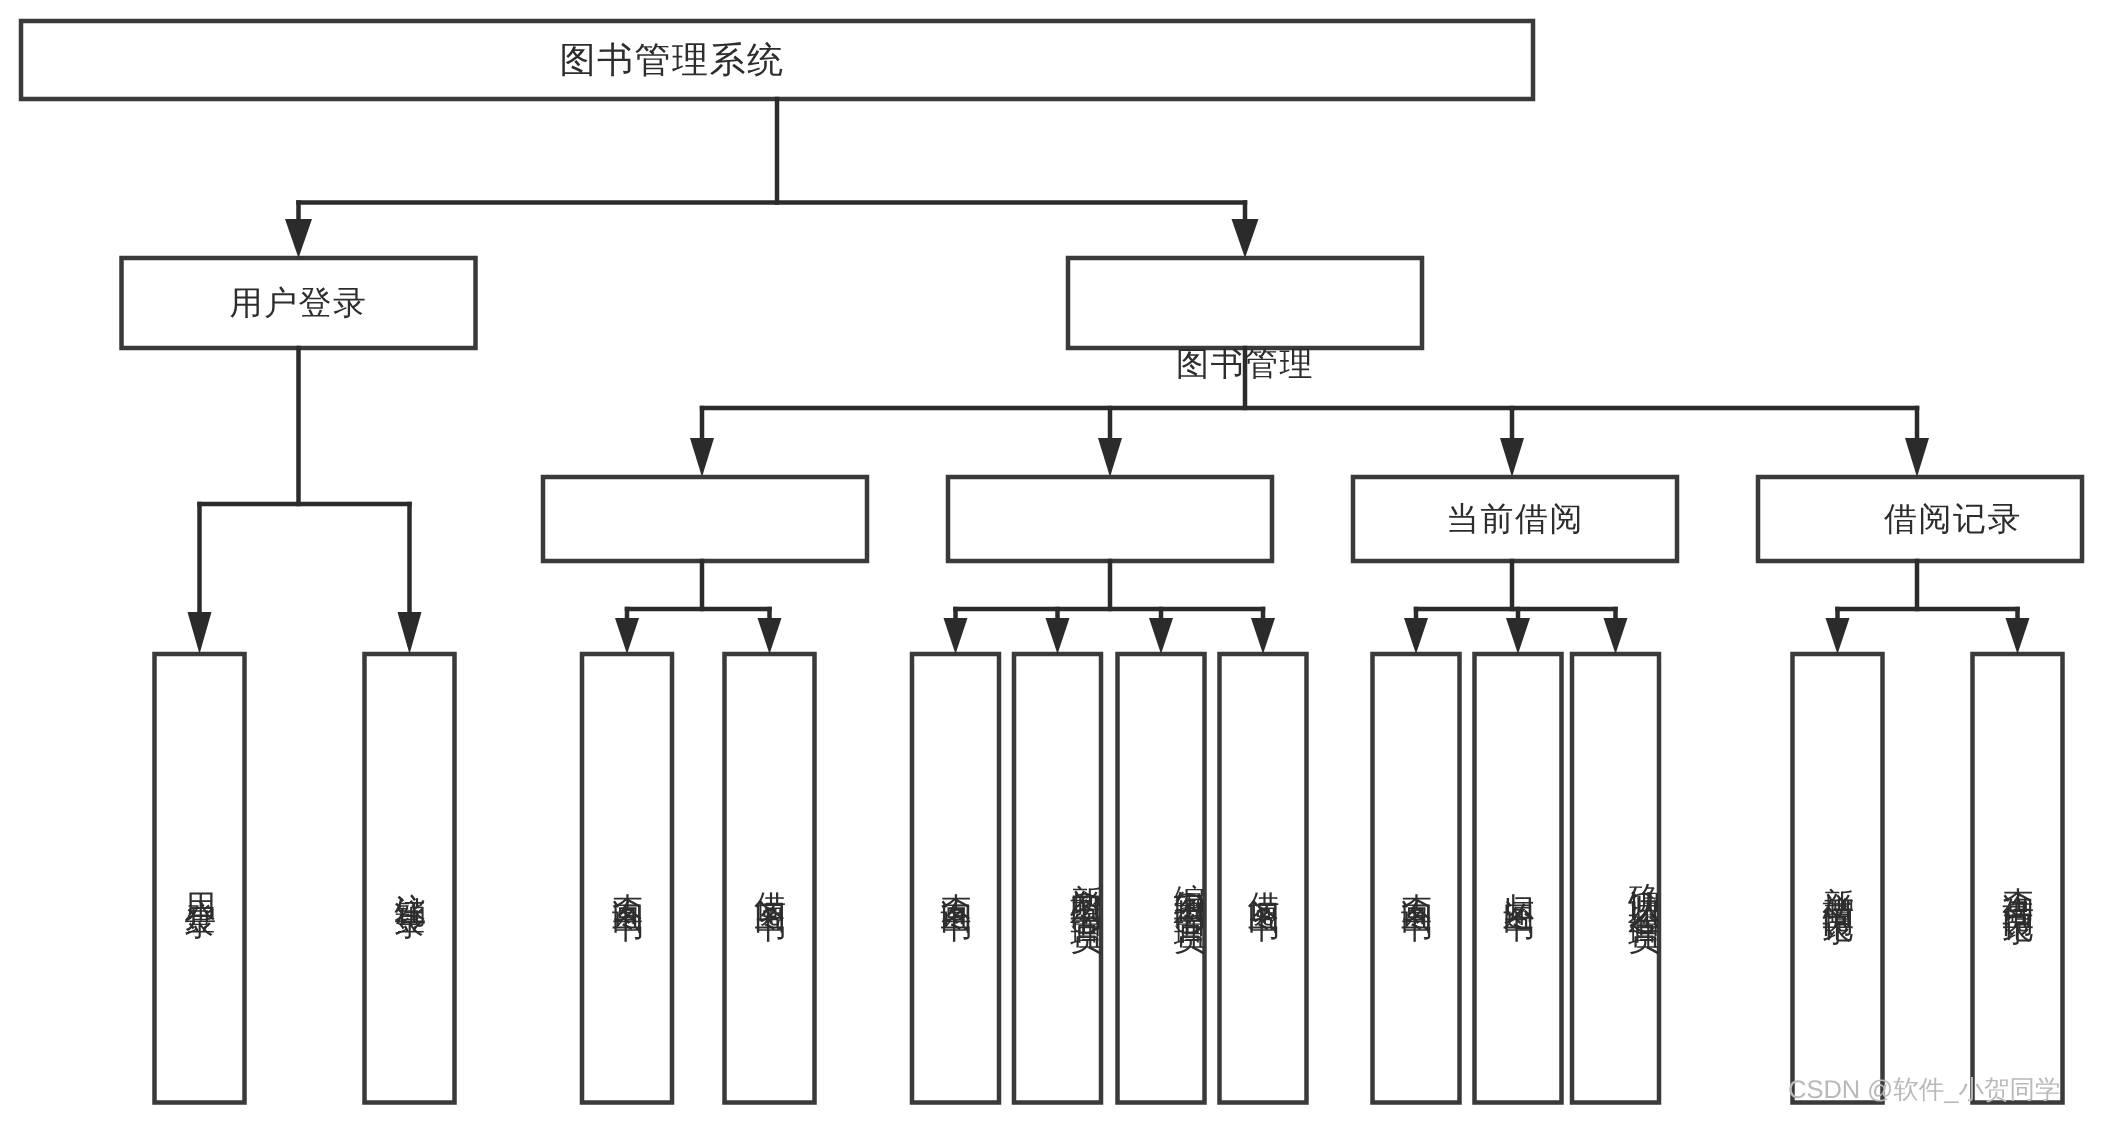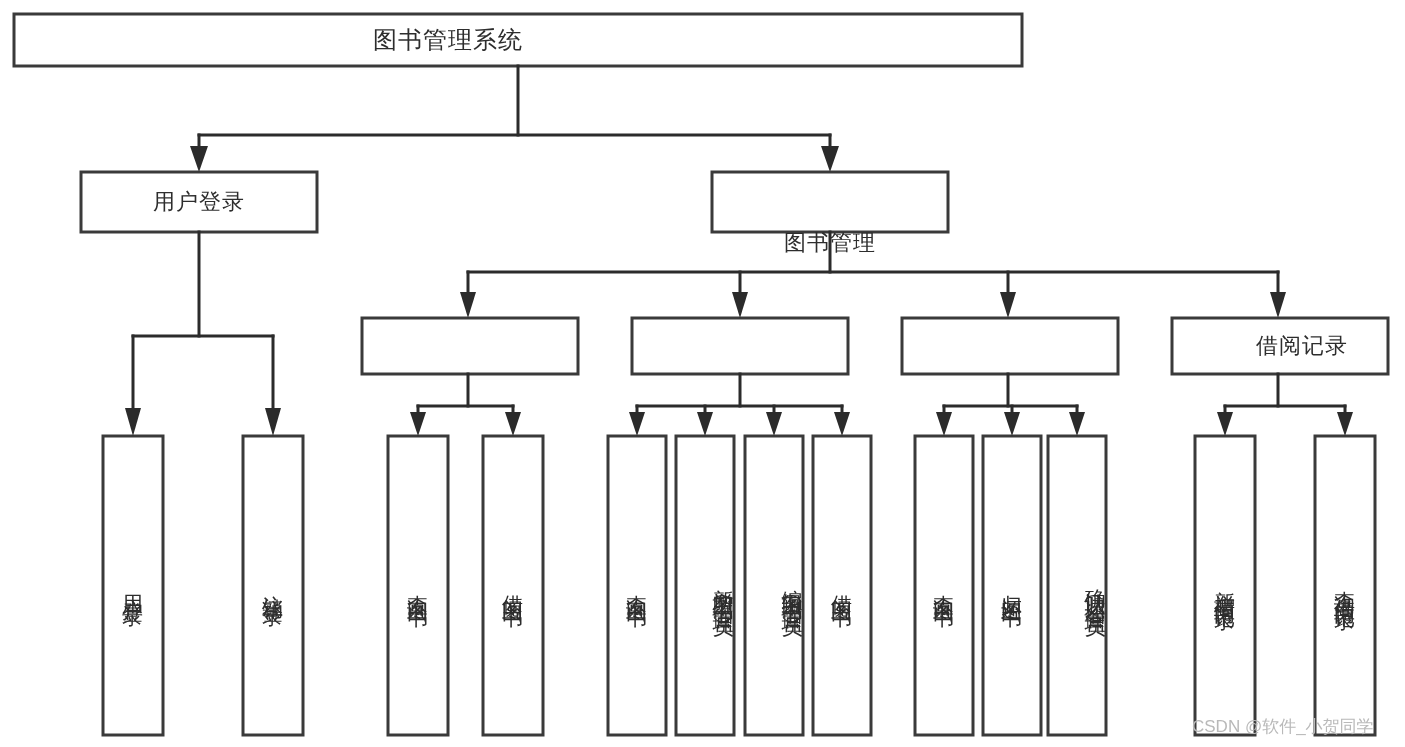--- a/index.html
+++ b/index.html
@@ -171,20 +171,21 @@
     <path class="conn" d="M1345,406 L1345,416"></path>
     <polygon class="arrow-head" points="1225,436 1217,412 1233,412"></polygon>
     <polygon class="arrow-head" points="1345,436 1337,412 1353,412"></polygon>
   </svg>
 
   <div class="node-label" style="left:14px; top:14px; width:868px; height:52px; font-size:24px;">图书管理系统</div>
 
   <div class="node-label" style="left:81px; top:172px; width:236px; height:60px;">用户登录</div>
   <div class="node-label" style="left:712px; top:172px; width:236px; height:60px;margin-top:41px;">图书管理</div>
 
+  <div class="node-label" style="left:902px; top:318px; width:216px; height:56px;">当前借阅</div>
   <div class="node-label" style="left:1172px; top:318px; width:216px; height:56px;padding-left:22px;">借阅记录</div>
 
   <div class="leaf-label" style="left:103px; top:436px; width:60px; height:299px;">用户登录</div>
   <div class="leaf-label" style="left:243px; top:436px; width:60px; height:299px;">注销登录</div>
   <div class="leaf-label" style="left:388px; top:436px; width:60px; height:299px;">查询图书</div>
   <div class="leaf-label" style="left:483px; top:436px; width:60px; height:299px;">借阅图书</div>
   <div class="leaf-label" style="left:608px; top:436px; width:58px; height:299px;">查询图书</div>
   <div class="leaf-label" style="left:676px; top:436px; width:58px; height:299px; align-items:flex-start; padding-top:8px; box-sizing:border-box;">新增图书（管理员）</div>
   <div class="leaf-label" style="left:745px; top:436px; width:58px; height:299px; align-items:flex-start; padding-top:8px; box-sizing:border-box;">编辑图书（管理员）</div>
   <div class="leaf-label" style="left:813px; top:436px; width:58px; height:299px;">借阅图书</div>

